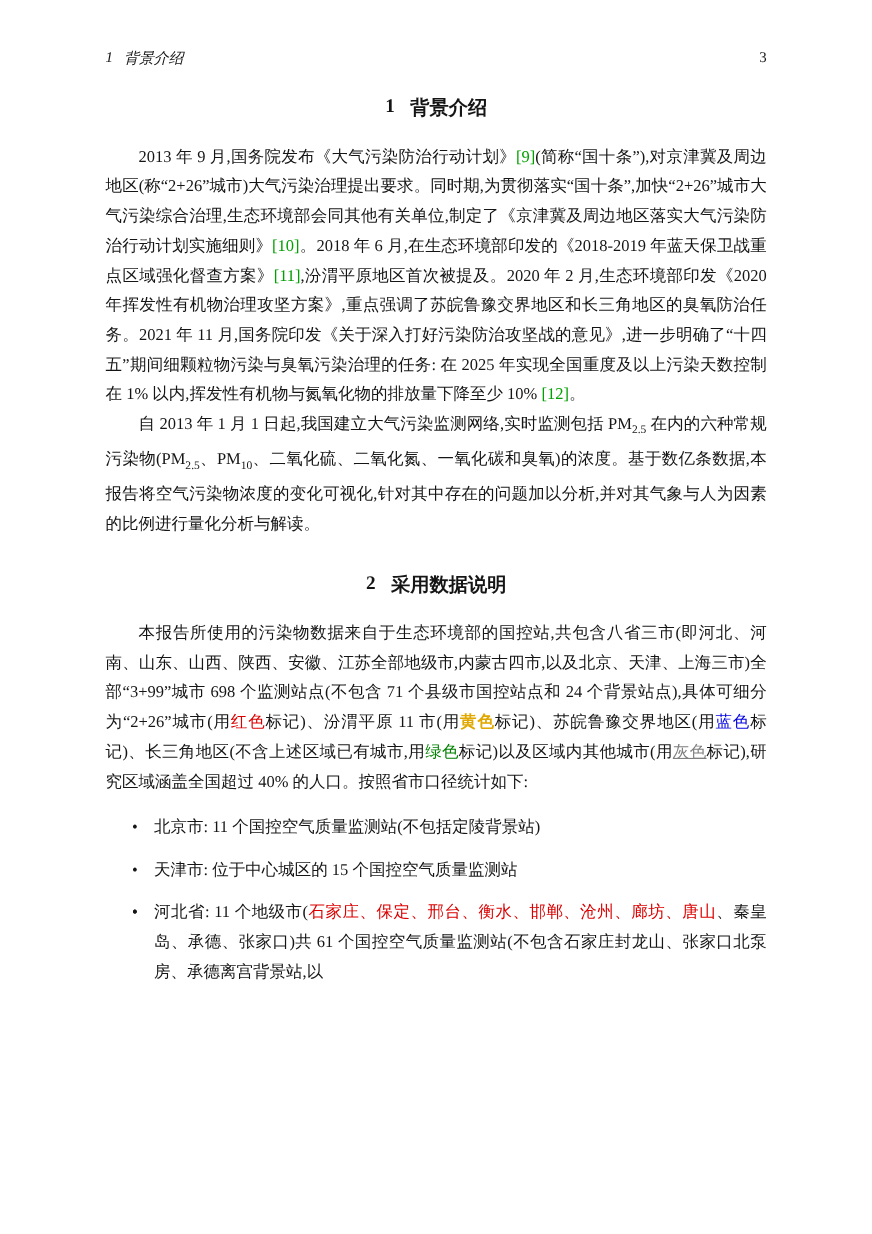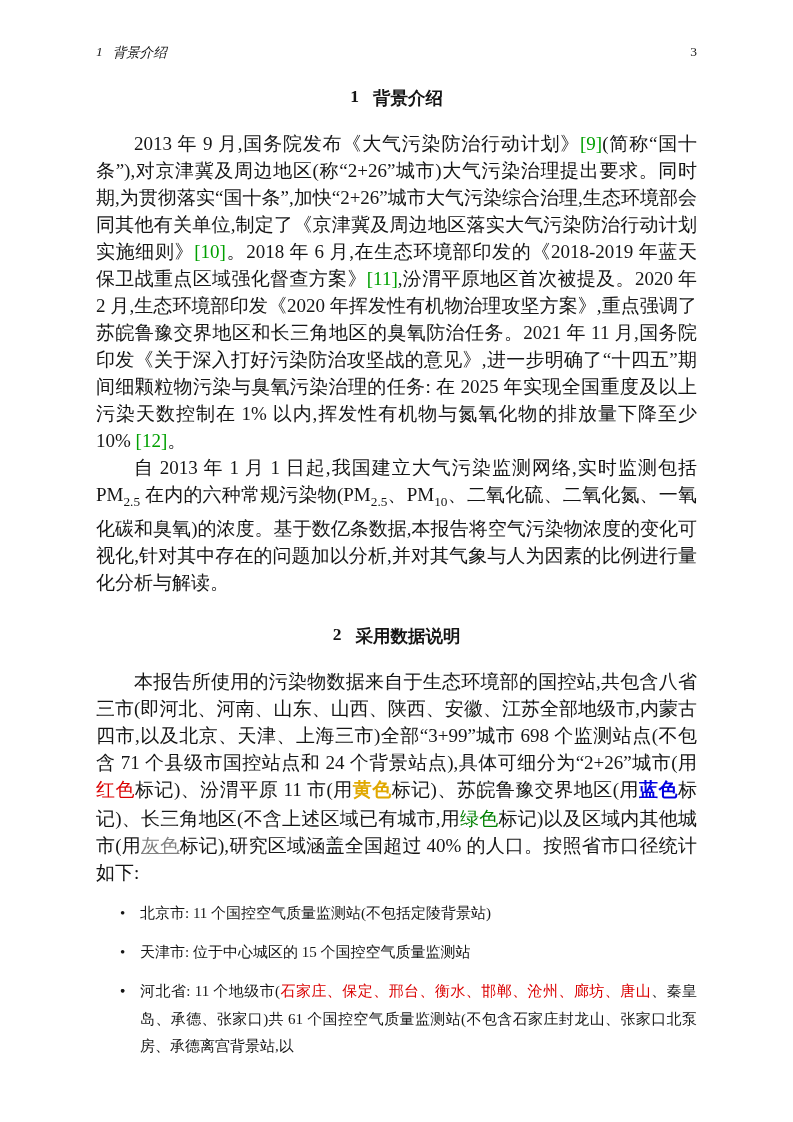--- a/index.html
+++ b/index.html
@@ -20,36 +20,36 @@
   .ph-right { font-style:normal; }
 
   h1.sec {
     text-align:center; font-size:17.5px; font-weight:bold;
     display:flex; justify-content:center; gap:14px;
   }
   h1.sec1 { margin:24px 0 20px 0; }
   h1.sec2 { margin:28px 0 20px 0; }
 
   p.para {
-    font-size:19px; line-height:27px;
+    font-size:15px; line-height:27px;
     text-align:justify; text-indent:2em;
   }
 
   .bullets { margin-top:14px; }
   .bullet {
     position:relative; padding-left:44px; margin-bottom:12px;
     font-size:15px; line-height:27px; text-align:justify;
   }
   .bullet .marker { position:absolute; left:24px; top:0; }
 
   
   .cite { color:#00a000; }
-  .red { color:#da0000;font-family:Liberation Mono, monospace; }
+  .red { color:#da0000; }
   .yellow { color:#e0a800;font-weight:bold; }
-  .blue { color:#0000e0;font-weight:bold; }
+  .blue { color:#0000e0; }
   .green { color:#008000; }
   .gray { color:#808080;text-decoration:underline; }
   .green-line { color:#00806b; }
   sub { font-size:0.7em; }
 </style>
 </head>
 <body>
 
 <div class="page">
 

